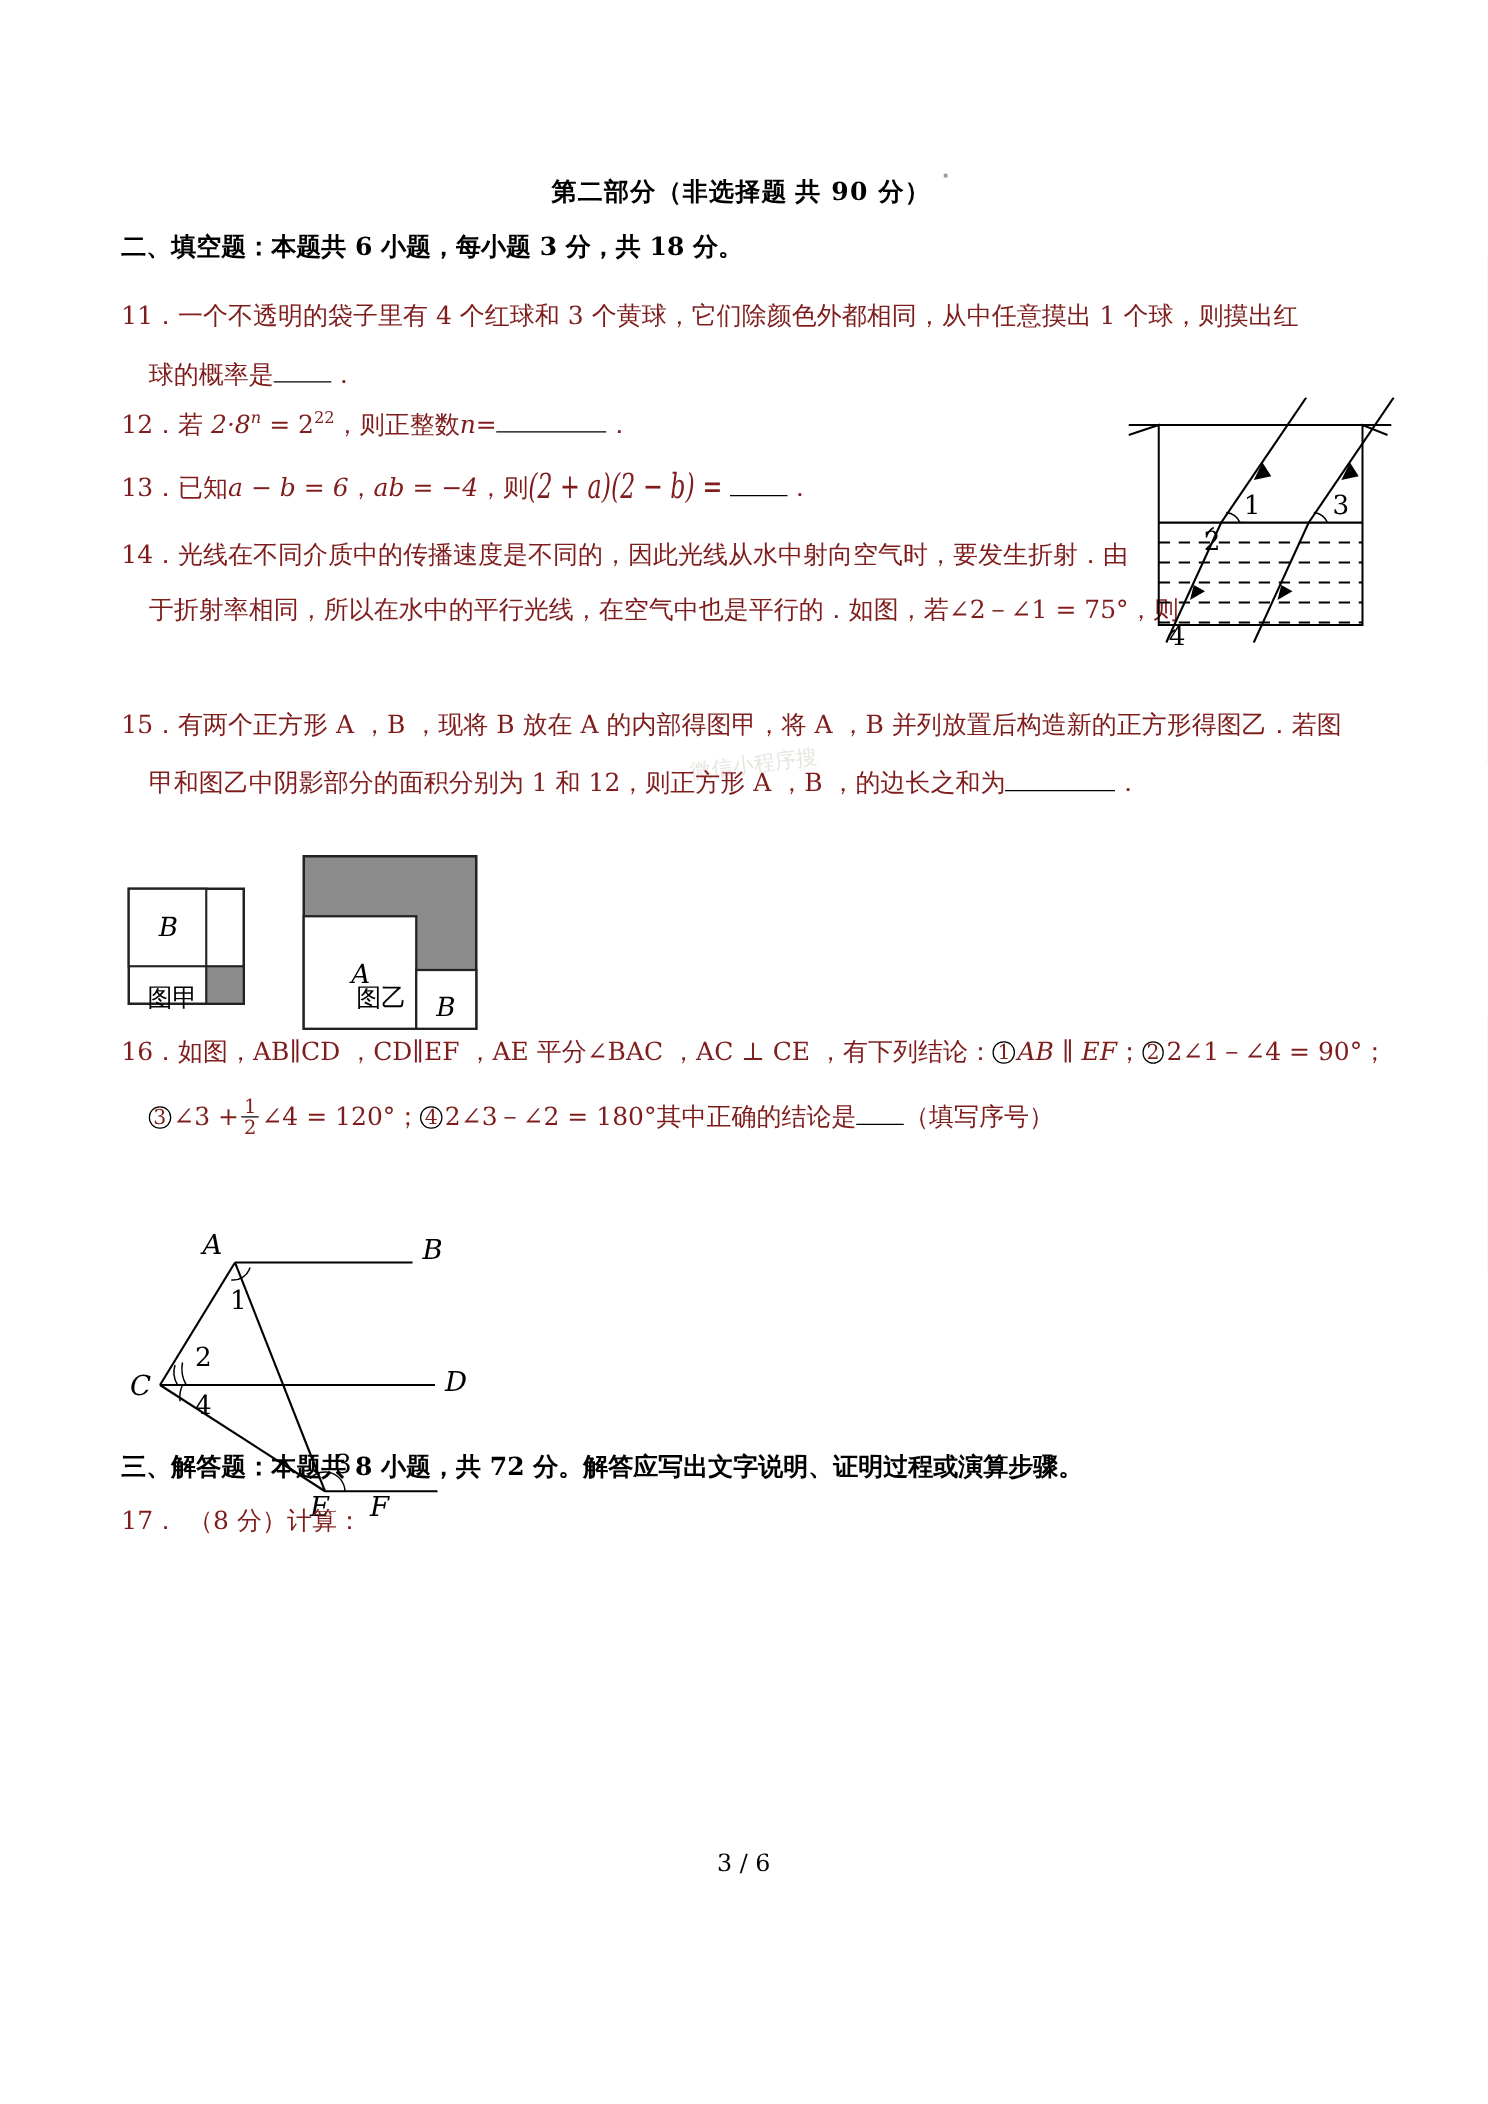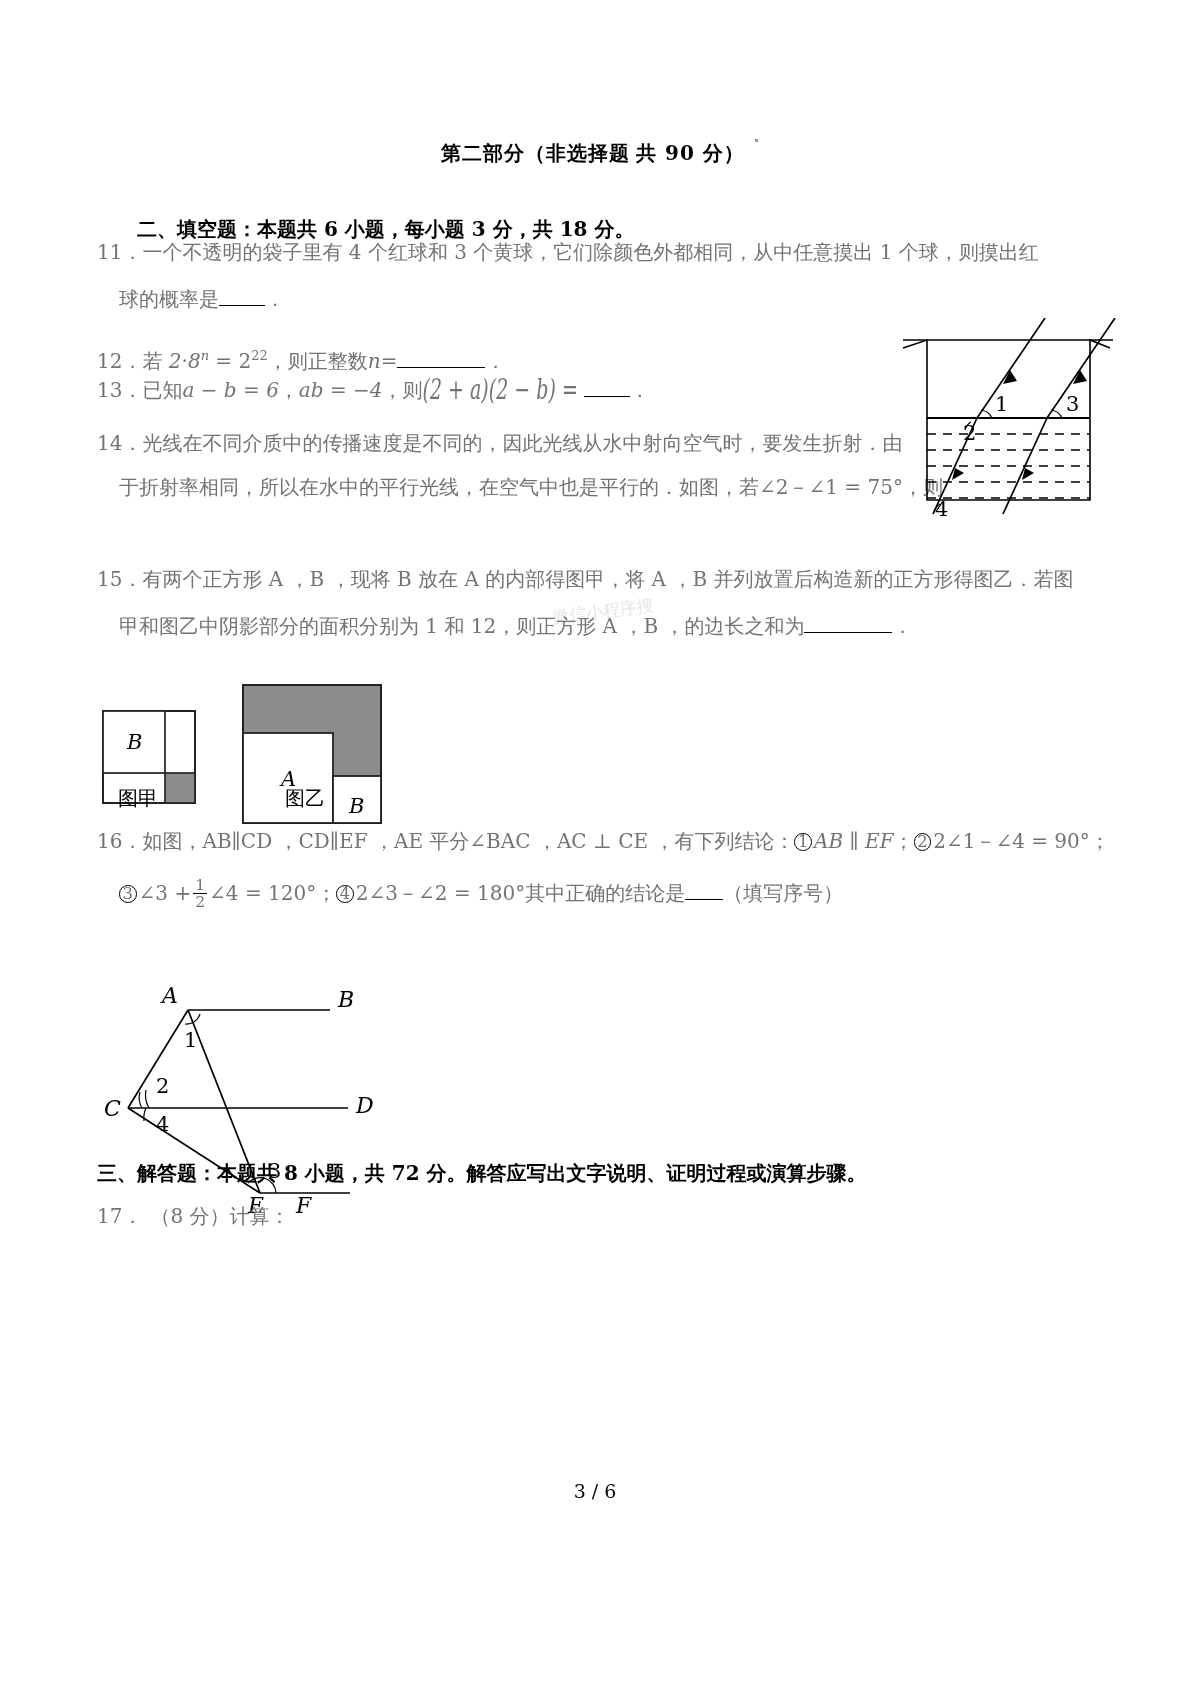--- a/index.html
+++ b/index.html
@@ -23,21 +23,21 @@
   .title .ml{margin-left:6px;}
   .sec-head{
     position:absolute;left:97px;
     font-weight:bold;font-size:20px;
     white-space:nowrap;
   }
   .qline{
     position:absolute;
     font-size:20px;
     white-space:nowrap;
-    color:#737373;
+    color:#7f1d1d;
   }
   .qnum{display:inline-block;}
   .blank{
     display:inline-block;
     border-bottom:1.6px solid #000;
     vertical-align:baseline;
     height:1.05em;
   }
   .b-sm{width:46px;}
   .b-md{width:78px;}
@@ -125,30 +125,30 @@
 <div class="inner">
 
   <div class="wm-top">微信小程序搜</div>
 
   <div class="title">
     <span>第二部分（非选择题</span><span class="ml">共 90 分）</span>
   </div>
 
   <div style="position:absolute;left:755px;top:139px;width:3px;height:3px;background:#999;"></div>
 
-  <div class="sec-head" style="top:216px;margin-left:40px;">二、填空题：本题共 6 小题，每小题 3 分，共 18 分。</div>
+  <div class="sec-head" style="top:184px;">二、填空题：本题共 6 小题，每小题 3 分，共 18 分。</div>
 
   <div class="qline" style="left:97px;top:239px;">
     <span class="qnum">11．</span><span>一个不透明的袋子里有 4 个红球和 3 个黄球，它们除颜色外都相同，从中任意摸出 1 个球，则摸出红</span>
   </div>
   <div class="qline" style="left:119px;top:284px;">
     <span>球的概率是</span><span class="blank b-sm"></span><span>．</span>
   </div>
 
-  <div class="qline" style="left:97px;top:346px;">
+  <div class="qline" style="left:97px;top:324px;">
     <span class="qnum">12．</span><span>若</span><span style="font-style:italic;">&nbsp;2·8<span class="sup">n</span>&nbsp;</span><span>=&nbsp;2<span class="sup">22</span></span><span>，则正整数</span><i class="v">n</i><span>=</span><span class="blank b-lg"></span><span>．</span>
   </div>
 
   <div class="qline" style="left:97px;top:375px;">
     <span class="qnum">13．</span><span>已知</span><span style="font-style:italic;">a − b = 6</span><span>，</span><span style="font-style:italic;">ab = −4</span><span>，则</span><span class="paren" style="font-style:italic;">(2 + a)(2 − b) =</span><span class="blank b-sm" style="margin-left:6px;"></span><span>．</span>
   </div>
 
   <div class="qline" style="left:97px;top:430px;">
     <span class="qnum">14．</span><span>光线在不同介质中的传播速度是不同的，因此光线从水中射向空气时，要发生折射．由</span>
   </div>

